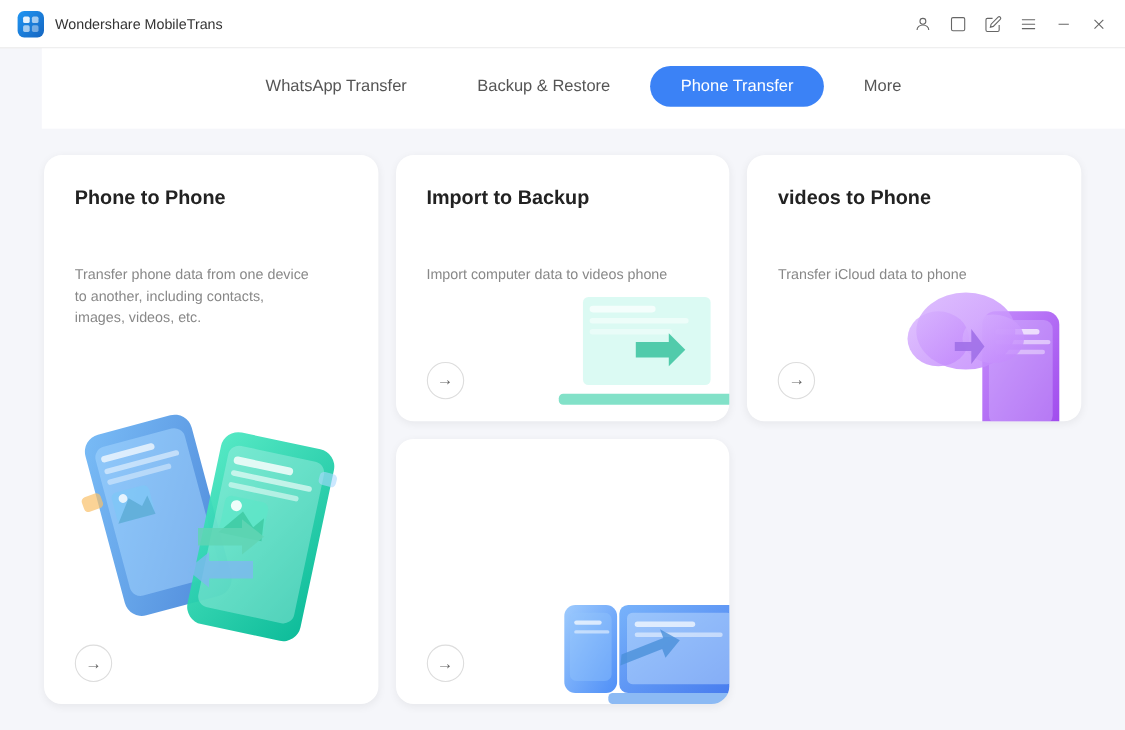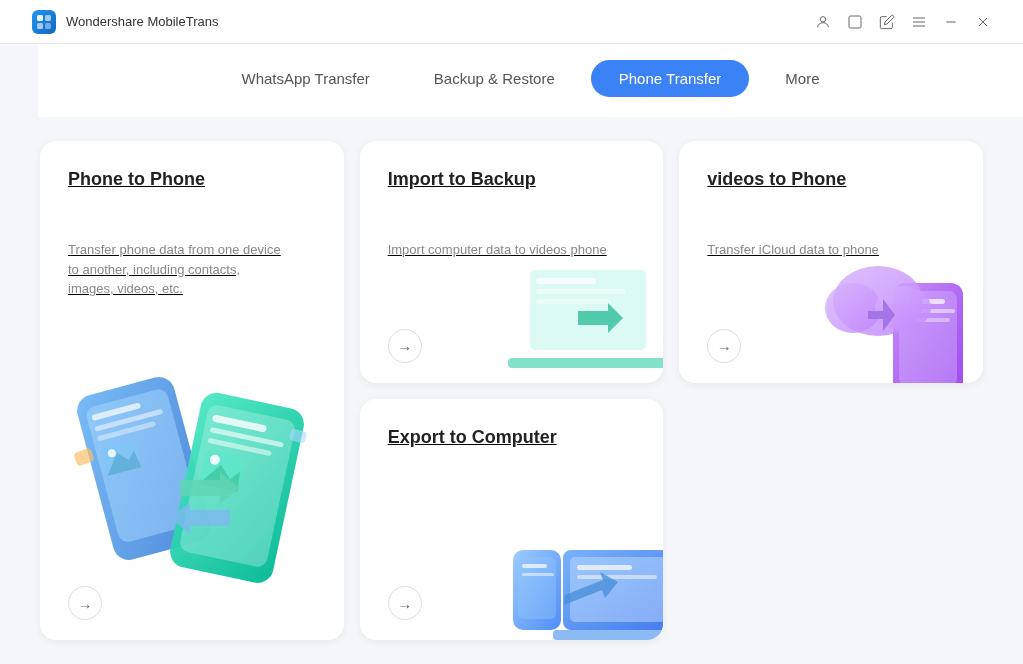--- a/index.html
+++ b/index.html
@@ -12,21 +12,21 @@
       display: flex;
       flex-direction: column;
     }
 
     
     .title-bar {
       display: flex;
       align-items: center;
       justify-content: space-between;
       background: #ffffff;
-      padding: 0 32px;
+      padding: 0 16px;
       height: 44px;
       border-bottom: 1px solid #e8e8e8;
       flex-shrink: 0;
     }
     .title-bar-left {
       display: flex;
       align-items: center;
       gap: 10px;
     }
     .app-icon {
@@ -97,21 +97,20 @@
       overflow: hidden;
     }
 
     
     .cards-grid {
       display: grid;
       grid-template-columns: 1fr 1fr 1fr;
       grid-template-rows: 1fr 1fr;
       gap: 16px;
       flex: 1;
-      text-decoration: underline;
     }
 
     
     .card-phone-to-phone {
       grid-row: span 2;
     }
 
     .card {
       background: #ffffff;
       border-radius: 16px;
@@ -361,21 +360,20 @@
               <stop offset="0%" stop-color="#d8b4fe"></stop>
               <stop offset="100%" stop-color="#c084fc"></stop>
             </linearGradient>
           </defs>
         </svg>
       </div>
       <div class="card-arrow">→</div>
     </div>
 
     <div class="card">
-      <span class="card-title">Export to Computer</span>
       <div class="card-illustration illus-export">
         <svg width="200" height="170" viewBox="0 0 200 170" fill="none">
 
           <g transform="translate(60, 30)">
             <rect x="10" y="30" width="110" height="80" rx="8" fill="url(#blueExportGrad)" opacity="0.85"></rect>
             <rect x="17" y="37" width="96" height="65" rx="5" fill="#bfdbfe" opacity="0.5"></rect>
             <rect x="0" y="110" width="130" height="10" rx="4" fill="#5b9cf0" opacity="0.7"></rect>
 
             <rect x="24" y="45" width="55" height="5" rx="2.5" fill="white" opacity="0.7"></rect>
             <rect x="24" y="55" width="80" height="4" rx="2" fill="white" opacity="0.5"></rect>

